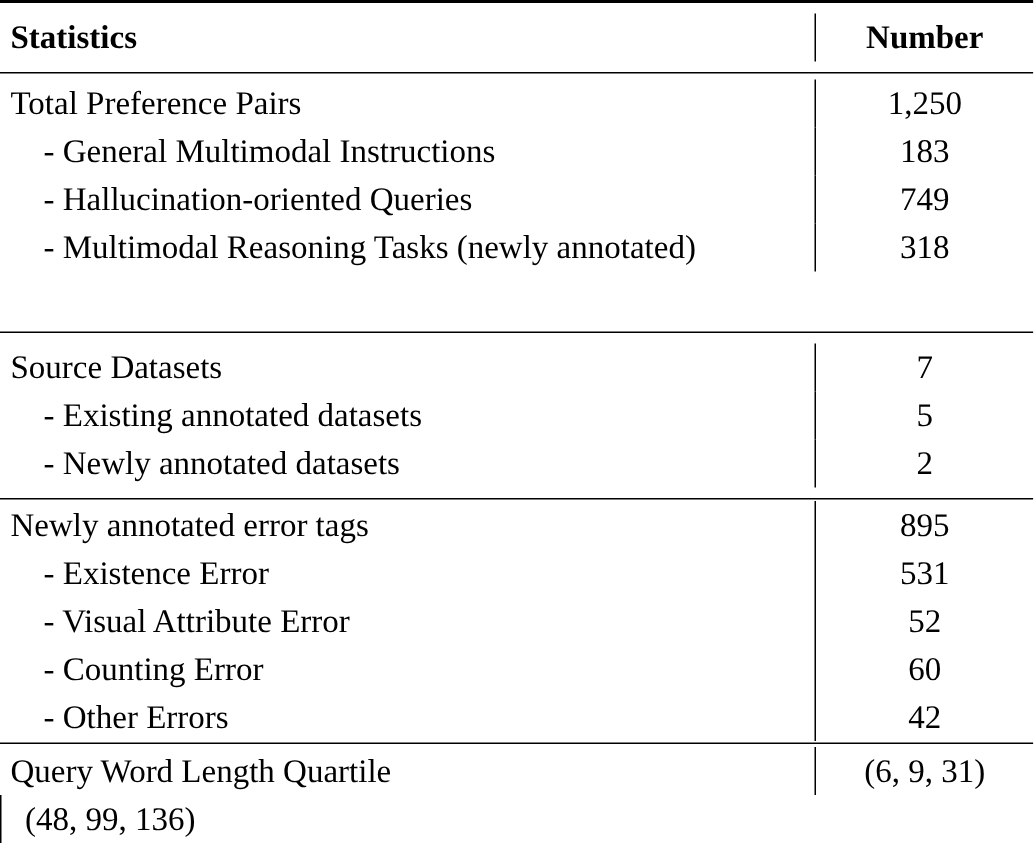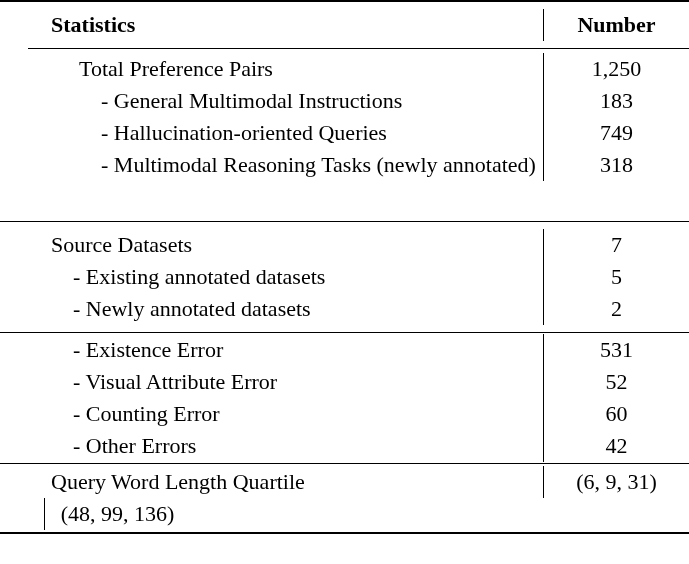--- a/index.html
+++ b/index.html
@@ -15,25 +15,25 @@
   }
   .tbl {
     width: 689px;
     border-top: 2.5px solid #000;
     border-bottom: 2.5px solid #000;
     box-sizing: border-box;
   }
   .section { box-sizing: border-box; }
   .section + .section { border-top: 1.5px solid #000; }
   .header-section { padding: 7px 0; font-weight: bold; }
-  .tbl > .section:nth-child(2) { padding: 4px 0; margin-left: 28px; }
+  .tbl > .section:nth-child(2) { padding: 4px 0; }
   .tbl > .section:nth-child(3) { padding: 7px 0; margin-top: 36px; }
   .tbl > .section:nth-child(4) { padding: 1px 0; }
   .tbl > .section:nth-child(5) { padding: 2px 0; }
-  .row { display: flex; line-height: 32px; padding-left: 44px; }
+  .row { display: flex; line-height: 32px; }
   .cell-label {
     flex: 1;
     padding-left: 7px;
     box-sizing: border-box;
     white-space: nowrap;
   }
   .cell-label.indent { padding-left: 29px; }
   .cell-value {
     width: 145px;
     border-left: 1.5px solid #000;
@@ -81,20 +81,24 @@
           <div class="cell-label indent">- Existing annotated datasets</div>
           <div class="cell-value">5</div>
         </div>
         <div class="row">
           <div class="cell-label indent">- Newly annotated datasets</div>
           <div class="cell-value">2</div>
         </div>
       </div>
       <div class="section">
         <div class="row">
+          <div class="cell-label">Newly annotated error tags</div>
+          <div class="cell-value">895</div>
+        </div>
+        <div class="row">
           <div class="cell-label indent">- Existence Error</div>
           <div class="cell-value">531</div>
         </div>
         <div class="row">
           <div class="cell-label indent">- Visual Attribute Error</div>
           <div class="cell-value">52</div>
         </div>
         <div class="row">
           <div class="cell-label indent">- Counting Error</div>
           <div class="cell-value">60</div>

